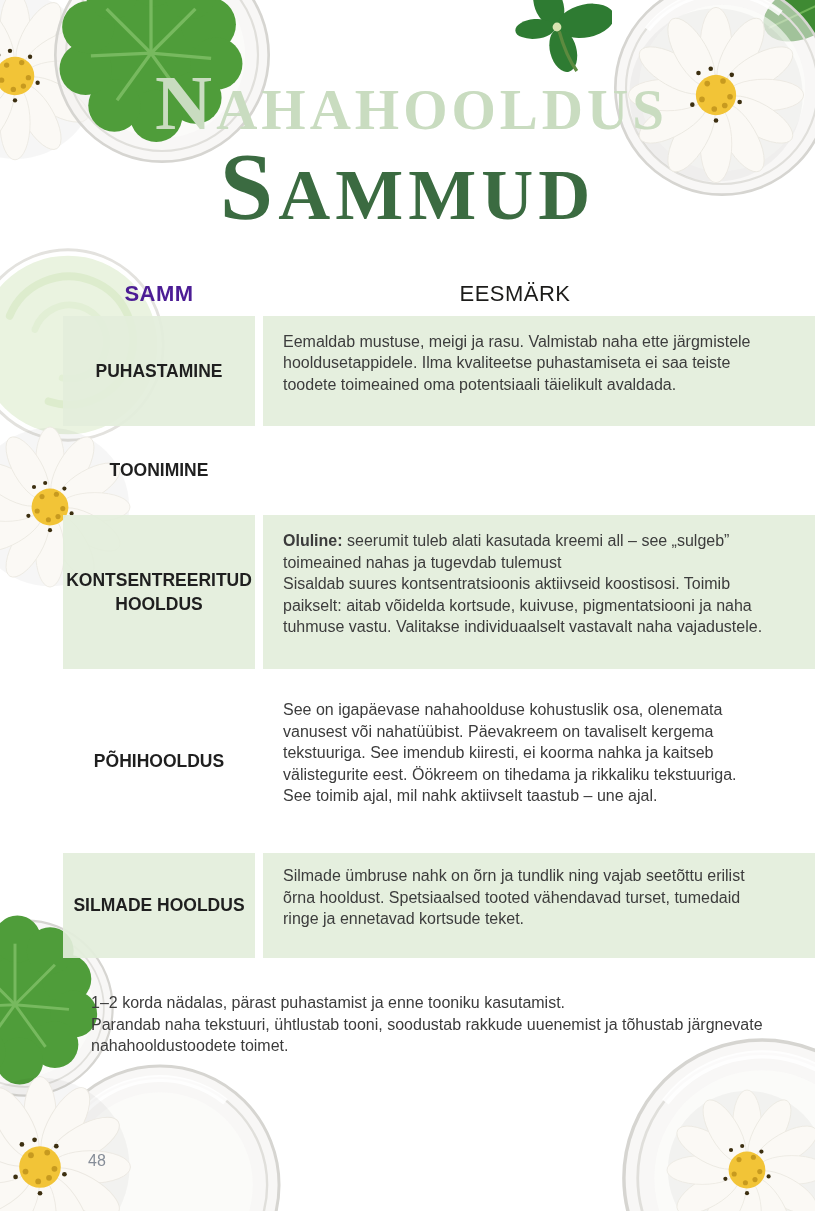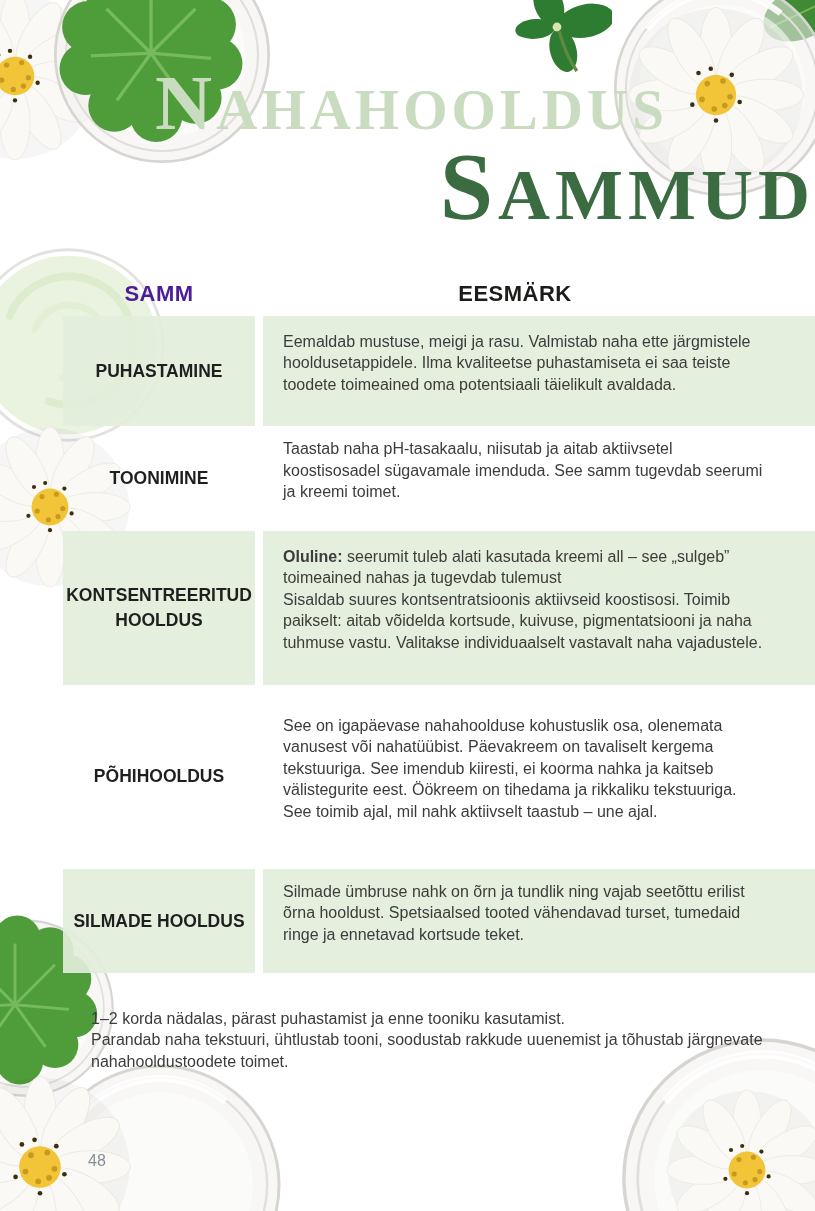--- a/index.html
+++ b/index.html
@@ -4,26 +4,26 @@
 <style>
   html,body{margin:0;padding:0;background:#fff;}
   .page{position:relative;width:815px;height:1211px;background:#ffffff;overflow:hidden;
         font-family:"Liberation Sans",sans-serif;}
   .deco{position:absolute;z-index:0;}
   
   .title{position:absolute;left:0;right:0;top:60px;text-align:center;z-index:2;
          font-family:"Liberation Serif",serif;font-weight:bold;pointer-events:none;}
   .t1{color:var(--title-light,#c9dcc0);font-size:57px;letter-spacing:4px;line-height:86px;margin-left:8px;}
   .t1 .init{font-size:79px;}
-  .t2{color:var(--title-dark,#3b6b41);font-size:72px;letter-spacing:5px;line-height:84px;margin-top:-8px;text-align:right;}
+  .t2{color:var(--title-dark,#3b6b41);font-size:72px;letter-spacing:5px;line-height:84px;margin-top:-8px;}
   .t2 .init{font-size:96px;}
   
   .thead{position:absolute;left:63px;right:0;top:281px;display:flex;z-index:1;}
   .h-step{width:192px;text-align:center;font-weight:bold;font-size:22px;color:#4c1d95;letter-spacing:.5px;}
-  .h-goal{flex:1;margin-left:8px;text-align:center;padding-right:48px;font-weight:bold;font-size:22px;color:#1c1c1a;letter-spacing:.5px;}
+  .h-goal{flex:1;margin-left:8px;text-align:center;padding-right:48px;font-weight:normal;font-size:22px;color:#1c1c1a;letter-spacing:.5px;}
   .tbl{position:absolute;left:63px;right:0;top:316px;z-index:1;display:flex;flex-direction:column;}
   .trow{display:flex;}
   .c-step{width:192px;display:flex;align-items:center;justify-content:center;text-align:center;
           font-weight:bold;font-size:17.5px;line-height:1.4;color:#1f1f1f;padding:4px 6px;box-sizing:border-box;}
   .c-goal{flex:1;margin-left:8px;display:flex;flex-direction:column;justify-content:center;
           padding:12px 46px 28px 20px;box-sizing:border-box;font-size:16px;line-height:21.5px;color:#3c3c3c;}
   .trow.green .c-step,.trow.green .c-goal{background:var(--row-bg,rgba(227,238,219,0.92));}
   .r1{min-height:110px}.r2{min-height:89px}.r3{min-height:154px}.r4{min-height:184px}.r5{min-height:94px}.r6{min-height:150px}
   .c-goal p{margin:0;}
   .page-num{position:absolute;left:44px;top:1152px;font-size:16px;color:var(--pagenum,#868d98);z-index:3;margin-left:44px;}
@@ -198,23 +198,20 @@
 
     <div class="trow green r1">
       <div class="c-step">PUHASTAMINE</div>
       <div class="c-goal">
         <p>Eemaldab mustuse, meigi ja rasu. Valmistab naha ette järgmistele hooldusetappidele. Ilma kvaliteetse puhastamiseta ei saa teiste toodete toimeained oma potentsiaali täielikult avaldada.</p>
       </div>
     </div>
 
     <div class="trow r2">
       <div class="c-step">TOONIMINE</div>
-      <div class="c-goal">
-        <p>Taastab naha pH-tasakaalu, niisutab ja aitab aktiivsetel koostisosadel sügavamale imenduda. See samm tugevdab seerumi ja kreemi toimet.</p>
-      </div>
     </div>
 
     <div class="trow green r3">
       <div class="c-step">KONTSENTREERITUD HOOLDUS</div>
       <div class="c-goal">
         <p><strong>Oluline:</strong><span> seerumit tuleb alati kasutada kreemi all – see „sulgeb” toimeained nahas ja tugevdab tulemust</span></p>
         <p>Sisaldab suures kontsentratsioonis aktiivseid koostisosi. Toimib paikselt: aitab võidelda kortsude, kuivuse, pigmentatsiooni ja naha tuhmuse vastu. Valitakse individuaalselt vastavalt naha vajadustele.</p>
       </div>
     </div>
 

